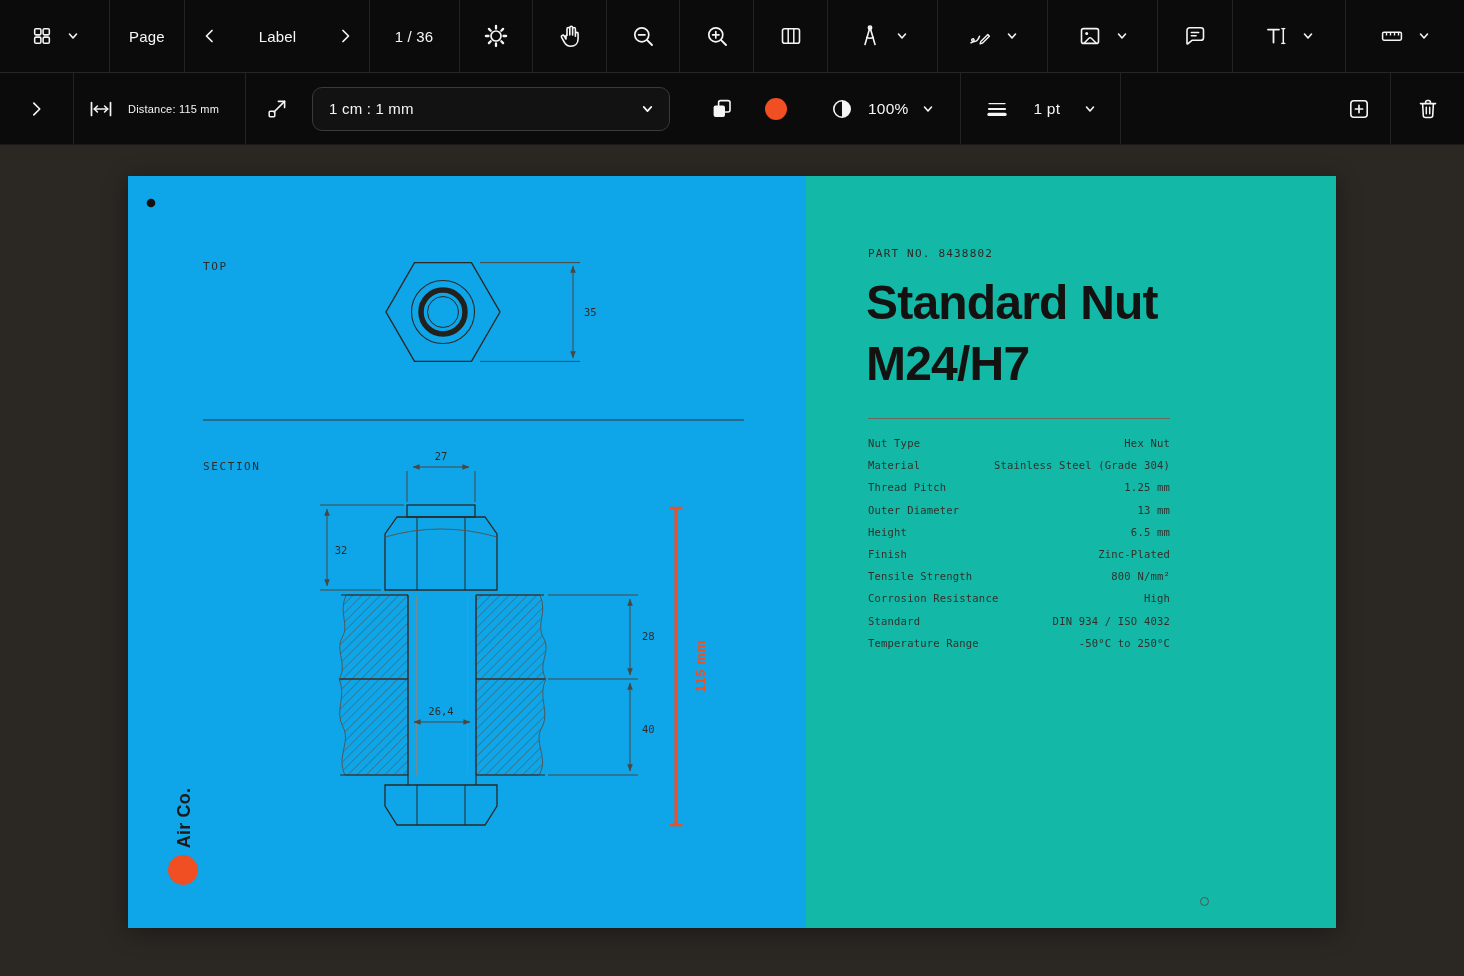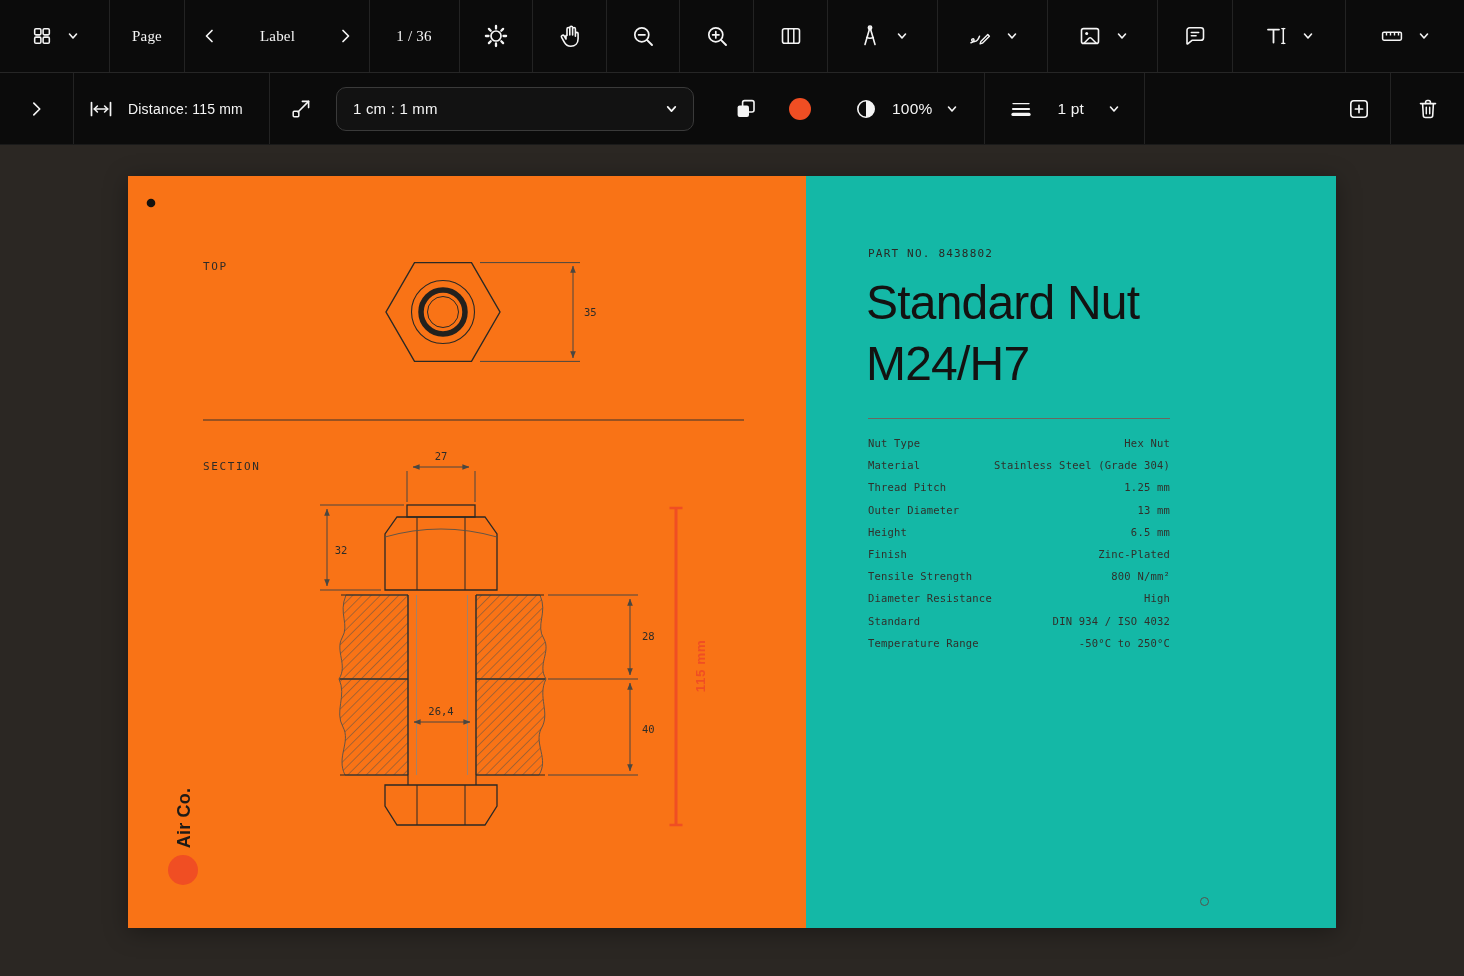--- a/index.html
+++ b/index.html
@@ -6,50 +6,50 @@
   html,body{width:1464px;height:976px;overflow:hidden;background:#2B2723;
     font-family:"Liberation Sans",sans-serif;-webkit-font-smoothing:antialiased;}
   .app{width:1464px;height:976px;display:flex;flex-direction:column;}
 
   
   .tb{background:#0B0B0B;display:flex;align-items:stretch;color:#F5F5F5;flex:0 0 auto;}
   .tb-top{height:73px;border-bottom:1px solid #262626;}
   .tb-measure{height:72px;border-bottom:1px solid #1A1A1A;}
   .cell{display:flex;align-items:center;justify-content:center;height:100%;
     border-right:1px solid #232323;flex:0 0 auto;gap:14px;}
-  .cell.noborder{border-right:none;font-family:Liberation Serif, serif;}
+  .cell.noborder{border-right:none;}
   .cell.bl{border-left:1px solid #232323;}
   .tb-text{font-size:15px;letter-spacing:.2px;color:#F5F5F5;white-space:nowrap;}
   .grp{display:flex;align-items:center;height:100%;flex:0 0 auto;}
   .spacer{flex:1 1 auto;}
   .dropdown{position:relative;display:flex;align-items:center;width:358px;height:44px;
     margin:0 26px 0 4px;border:1px solid #3A3A3A;border-radius:10px;background:#121212;
     padding:0 44px 0 16px;flex:0 0 auto;align-self:center;cursor:default;}
   .dropdown .chev{position:absolute;right:15px;top:50%;transform:translateY(-50%);}
   .swatch{width:22px;height:22px;border-radius:50%;background:#F04E23;}
   .ic{display:block;flex:0 0 auto;}
 
   
   .canvas{position:relative;flex:1 1 auto;background:#2B2723;overflow:hidden;}
   .page{position:absolute;left:128px;top:31px;width:1208px;height:752px;display:flex;
     box-shadow:0 4px 22px rgba(0,0,0,.35);}
-  .page-left{position:relative;width:678px;height:752px;background:#f97316;}
+  .page-left{position:relative;width:678px;height:752px;background:#0ea5e9;}
   .page-left svg.draw{position:absolute;inset:0;width:678px;height:752px;}
   .page-right{position:relative;width:530px;height:752px;background:#14b8a6;}
 
   
   .lbl{font:11px "DejaVu Sans Mono",monospace;letter-spacing:1.6px;fill:#2E2C28;}
   .dim{font:10.5px "DejaVu Sans Mono",monospace;fill:#2E2C28;}
   .brand{font:700 18px "Liberation Sans",sans-serif;fill:#1C1A17;letter-spacing:.2px;}
   .measure-label{font:700 13.5px "Liberation Sans",sans-serif;fill:#F04E23;letter-spacing:.5px;}
 
   
   .partno{position:absolute;left:62px;top:71px;font:11px "DejaVu Sans Mono",monospace;
     letter-spacing:1.2px;color:#2A2925;}
-  .title{position:absolute;left:60px;top:96px;font-size:48px;line-height:61px;font-weight:400;
+  .title{position:absolute;left:60px;top:96px;font-size:48px;line-height:61px;font-weight:700;
     letter-spacing:-.8px;color:#131211;}
   .title span{display:block;}
   .rule{position:absolute;left:62px;top:242px;width:302px;height:1px;background:#6B675F;}
   .specs{position:absolute;left:62px;top:256px;width:302px;}
   .spec-row{display:flex;align-items:center;justify-content:space-between;height:22.2px;}
   .spec-row .k,.spec-row .v{font:10.5px "DejaVu Sans Mono",monospace;letter-spacing:.2px;color:#31302B;white-space:nowrap;}
   .spec-row .v{text-align:center;}
   .page-marker{position:absolute;left:394px;top:721px;width:9px;height:9px;border-radius:50%;
     border:1.2px solid #55524C;}
 </style>
@@ -225,21 +225,21 @@
     </div>
 
     <div class="cell" style="padding:0 26px 0 14px">
       <svg class="ic" width="26" height="22" viewBox="0 0 26 22">
           <g fill="none" stroke="#F5F5F5" stroke-linecap="round" stroke-linejoin="round">
             <path d="M3.5 4.5v13M22.5 4.5v13" stroke-width="1.7"></path>
             <path d="M6.3 11h13.4" stroke-width="1.6"></path>
             <path d="M9.4 8l-3.1 3 3.1 3M16.6 8l3.1 3-3.1 3" stroke-width="1.6"></path>
           </g>
         </svg>
-      <span class="tb-text" style="font-size:14px">Distance: 115 mm</span>
+      <span class="tb-text" style="font-size:11px">Distance: 115 mm</span>
     </div>
 
     <div class="cell noborder" style="width:62px">
       <svg class="ic" width="24" height="24" viewBox="0 0 24 24">
           <g fill="none" stroke="#F5F5F5" stroke-linecap="round" stroke-linejoin="round">
             <rect x="4.2" y="14.2" width="5.6" height="5.6" rx="1" stroke-width="1.5"></rect>
             <path d="M9 15L19.6 4.4" stroke-width="1.6"></path>
             <path d="M13.4 4.4h6.2v6.2" stroke-width="1.6"></path>
           </g>
         </svg>
@@ -426,21 +426,21 @@
             </div>
           <div class="spec-row">
               <span class="k">Finish</span>
               <span class="v">Zinc-Plated</span>
             </div>
           <div class="spec-row">
               <span class="k">Tensile Strength</span>
               <span class="v">800 N/mm²</span>
             </div>
           <div class="spec-row">
-              <span class="k">Diameter Resistance</span>
+              <span class="k">Corrosion Resistance</span>
               <span class="v">High</span>
             </div>
           <div class="spec-row">
               <span class="k">Standard</span>
               <span class="v">DIN 934 / ISO 4032</span>
             </div>
           <div class="spec-row">
               <span class="k">Temperature Range</span>
               <span class="v">-50°C to 250°C</span>
             </div>

